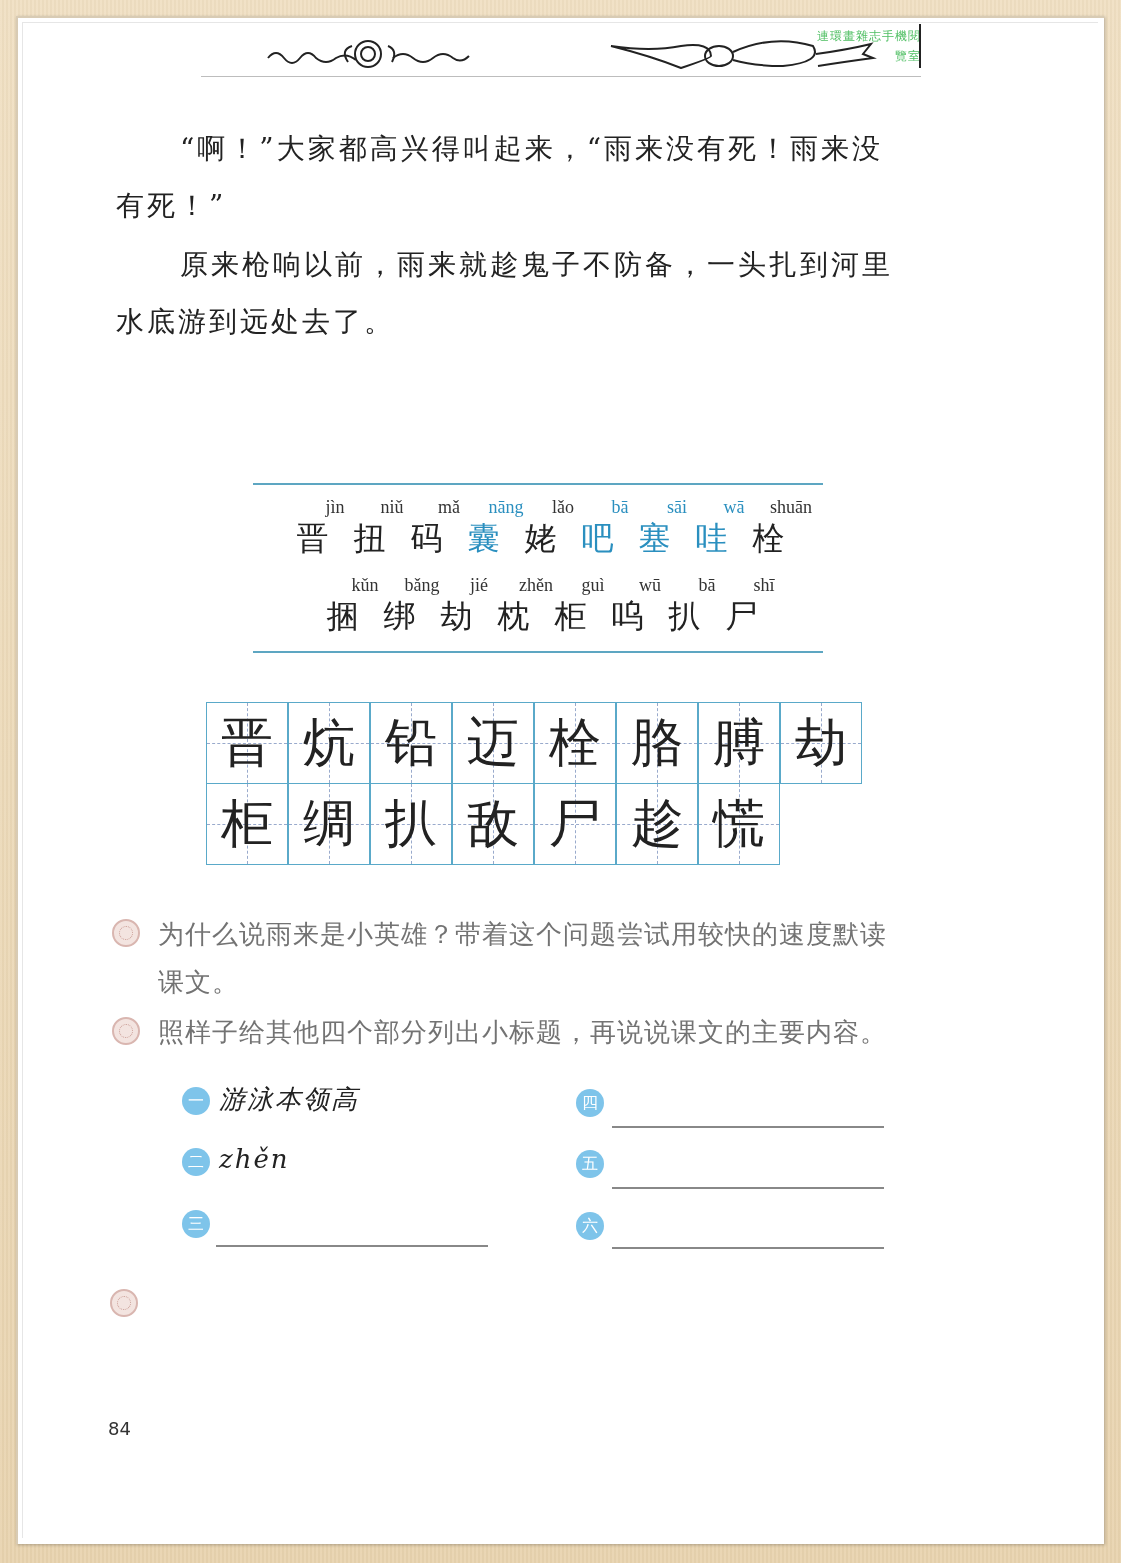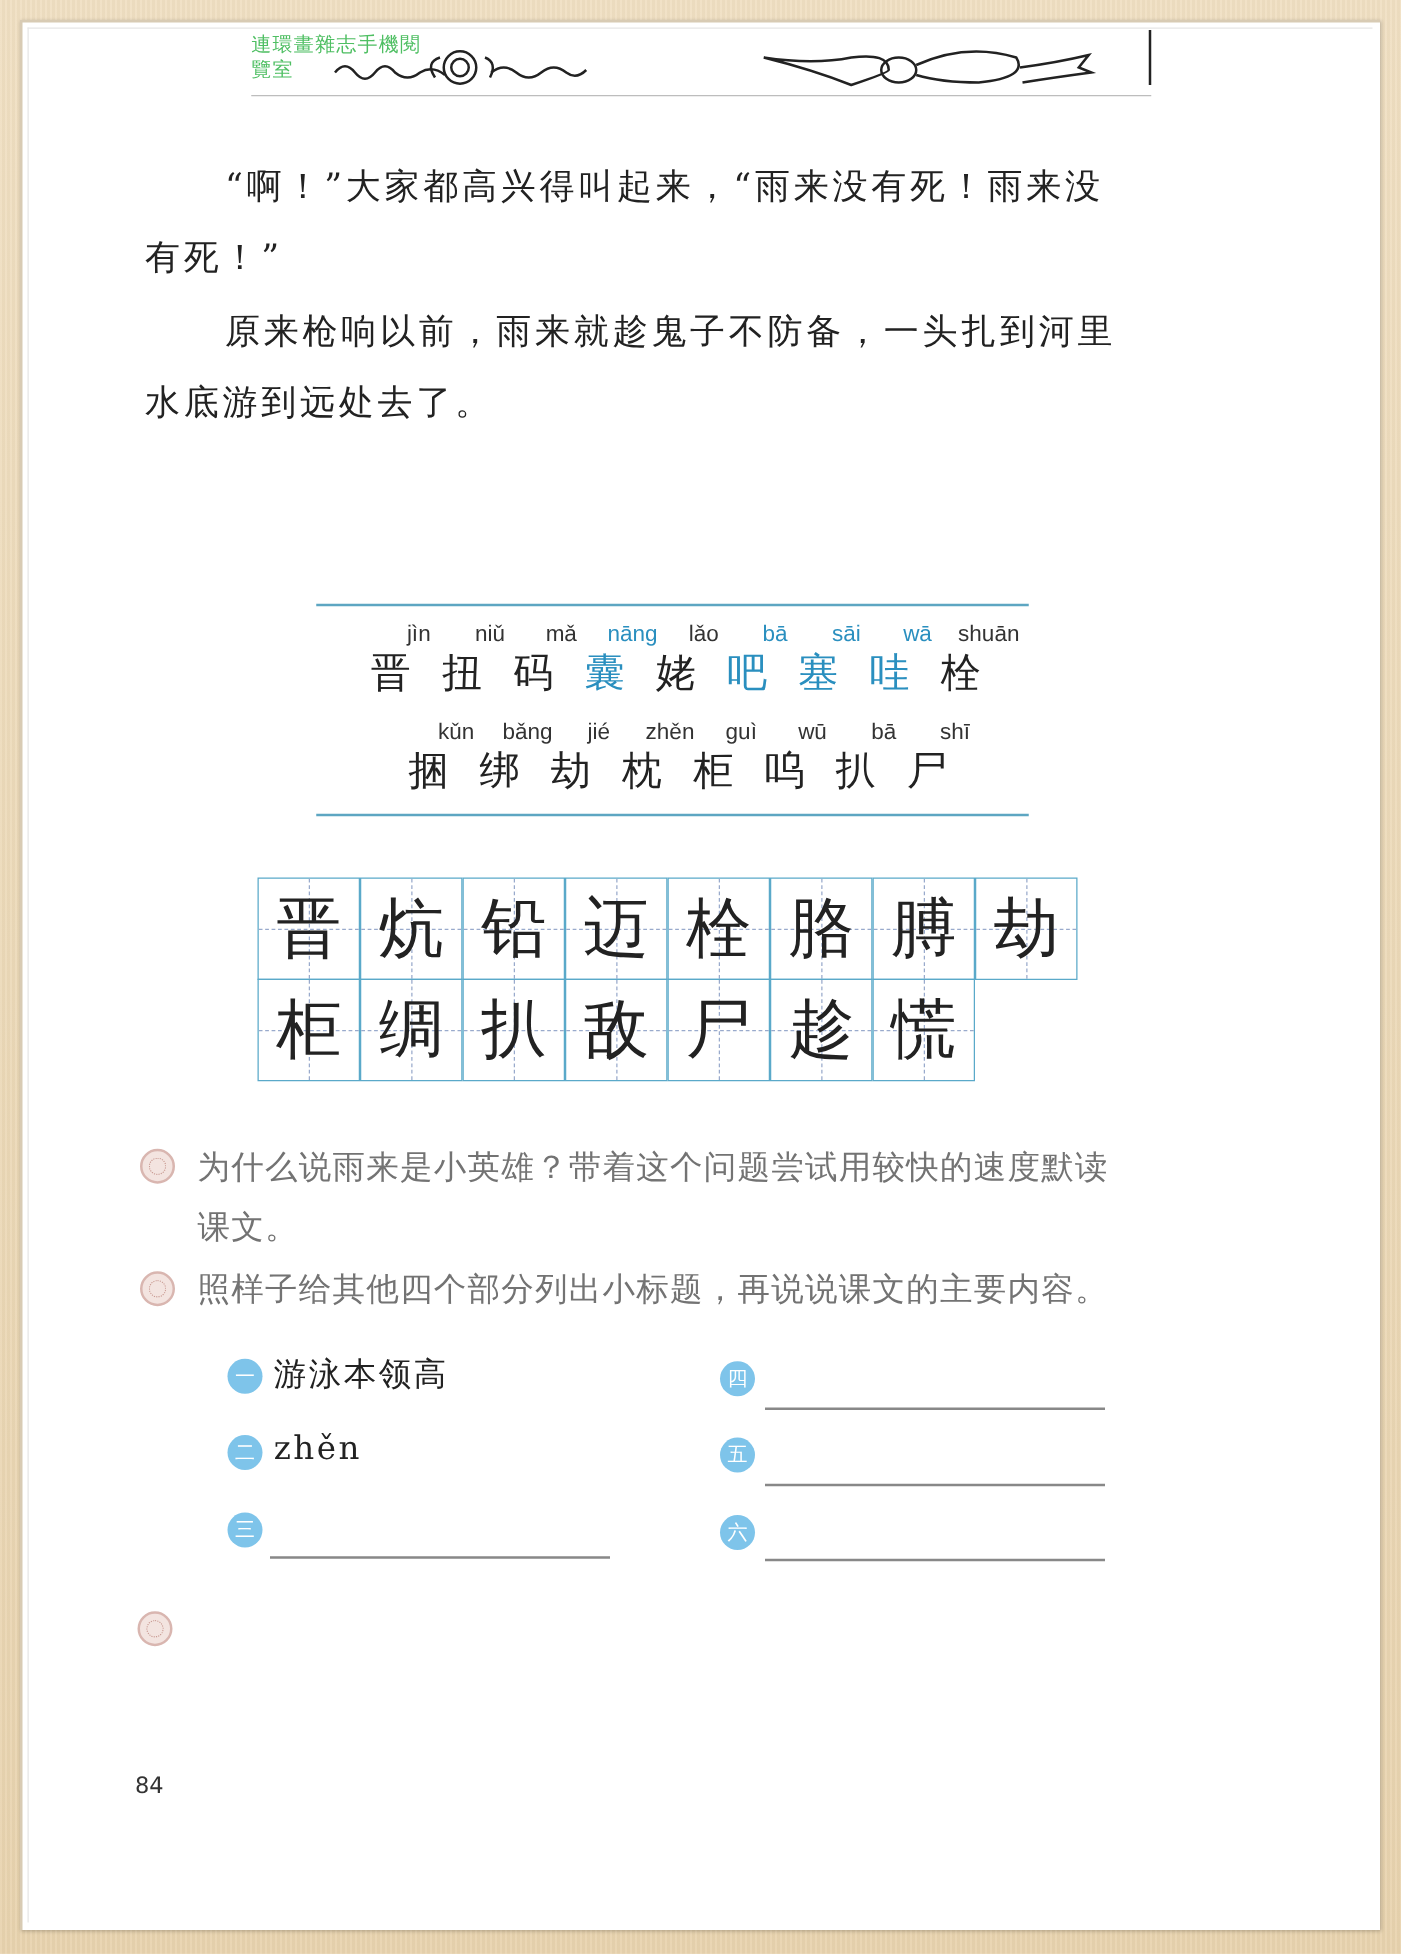--- a/index.html
+++ b/index.html
@@ -18,32 +18,32 @@
     box-shadow: inset 2px 2px 0 #d8cbb4, 1px 1px 3px rgba(0,0,0,0.25);
   }
   .page::before {
     content: ""; position: absolute; left: 6px; top: 6px; right: 6px; bottom: 6px;
     border-left: 1px solid #e6e6e6; border-top: 1px solid #e6e6e6;
   }
   
   .banner { position: absolute; left: 185px; top: 8px; width: 720px; height: 52px; border-bottom: 1px solid #bdbdbd; }
   .banner .rbar { position: absolute; right: 0; top: 0; width: 2px; height: 44px; background: #222; }
   .banner .title {
-    position: absolute; left: 0; right: 0; top: 2px; text-align: left;
-    font-family: "DejaVu Sans", sans-serif; color: #4fbf63; font-size: 16px; line-height: 20px; letter-spacing: 1px;
+    position: absolute; left: 0; right: 0; top: 2px; text-align: right;
+    font-family: "DejaVu Sans", sans-serif; color: #4fbf63; font-size: 12px; line-height: 20px; letter-spacing: 1px;
   }
   .banner svg { position: absolute; }
 
   .text { position: absolute; color: #222; }
   .para { font-size: 28px; line-height: 57px; letter-spacing: 3px; }
 
   .hr-blue { position: absolute; height: 2px; background: #5da6c2; }
   .word-row { position: absolute; display: flex; }
   .word { display: flex; flex-direction: column; align-items: center; width: 57px; }
-  .word .py { font-family: Liberation Sans, sans-serif; font-size: 18px; color: #333; height: 22px; line-height: 22px; margin-left: 45px; }
+  .word .py { font-family: Liberation Serif, serif; font-size: 18px; color: #333; height: 22px; line-height: 22px; margin-left: 45px; }
   .word .hz { font-size: 32px; color: #222; line-height: 36px; margin-top: 2px; }
   .word.blue .py, .word.blue .hz { color: #2a8fbf; }
   .cell {
     position: absolute; width: 82px; height: 82px; border: 1.5px solid #5aa9c9; box-sizing: border-box;
     display: flex; align-items: center; justify-content: center; font-size: 52px; color: #222;
     background:
       linear-gradient(90deg, transparent 40px, transparent 40px),
       repeating-linear-gradient(90deg, transparent 0 4px, transparent 4px 8px);
   }
   .cell .h, .cell .v { position: absolute; }
@@ -56,21 +56,21 @@
     position: absolute; width: 28px; height: 28px; border-radius: 50%;
     border: 2px solid #d9b6b0; box-sizing: border-box; background: #f3e4e0;
   }
   .seal::after { content: ""; position: absolute; left: 5px; top: 5px; right: 5px; bottom: 5px; border-radius: 50%; border: 1px dotted #c99b93; }
 
   .num-badge {
     position: absolute; width: 28px; height: 28px; border-radius: 50%;
     background: #7ec4ea; color: #fff; font-size: 16px; font-family: "DejaVu Sans", sans-serif;
     display: flex; align-items: center; justify-content: center;
   }
-  .outline-text { position: absolute; font-size: 26px; color: #222; letter-spacing: 2px; }
+  .outline-text { position: absolute; font-size: 26px; color: #222; letter-spacing: 2px; font-style: italic; }
   .blank { position: absolute; height: 1.5px; background: #888; }
   .pageno { position: absolute; left: 92px; top: 1402px; font-family: "DejaVu Sans", sans-serif; font-size: 18px; color: #333; }
 </style>
 </head>
 <body>
 
 <div class="page">
 
   <div class="banner">
     <svg style="left:62px;top:12px" width="240" height="36" viewBox="0 0 240 36">

